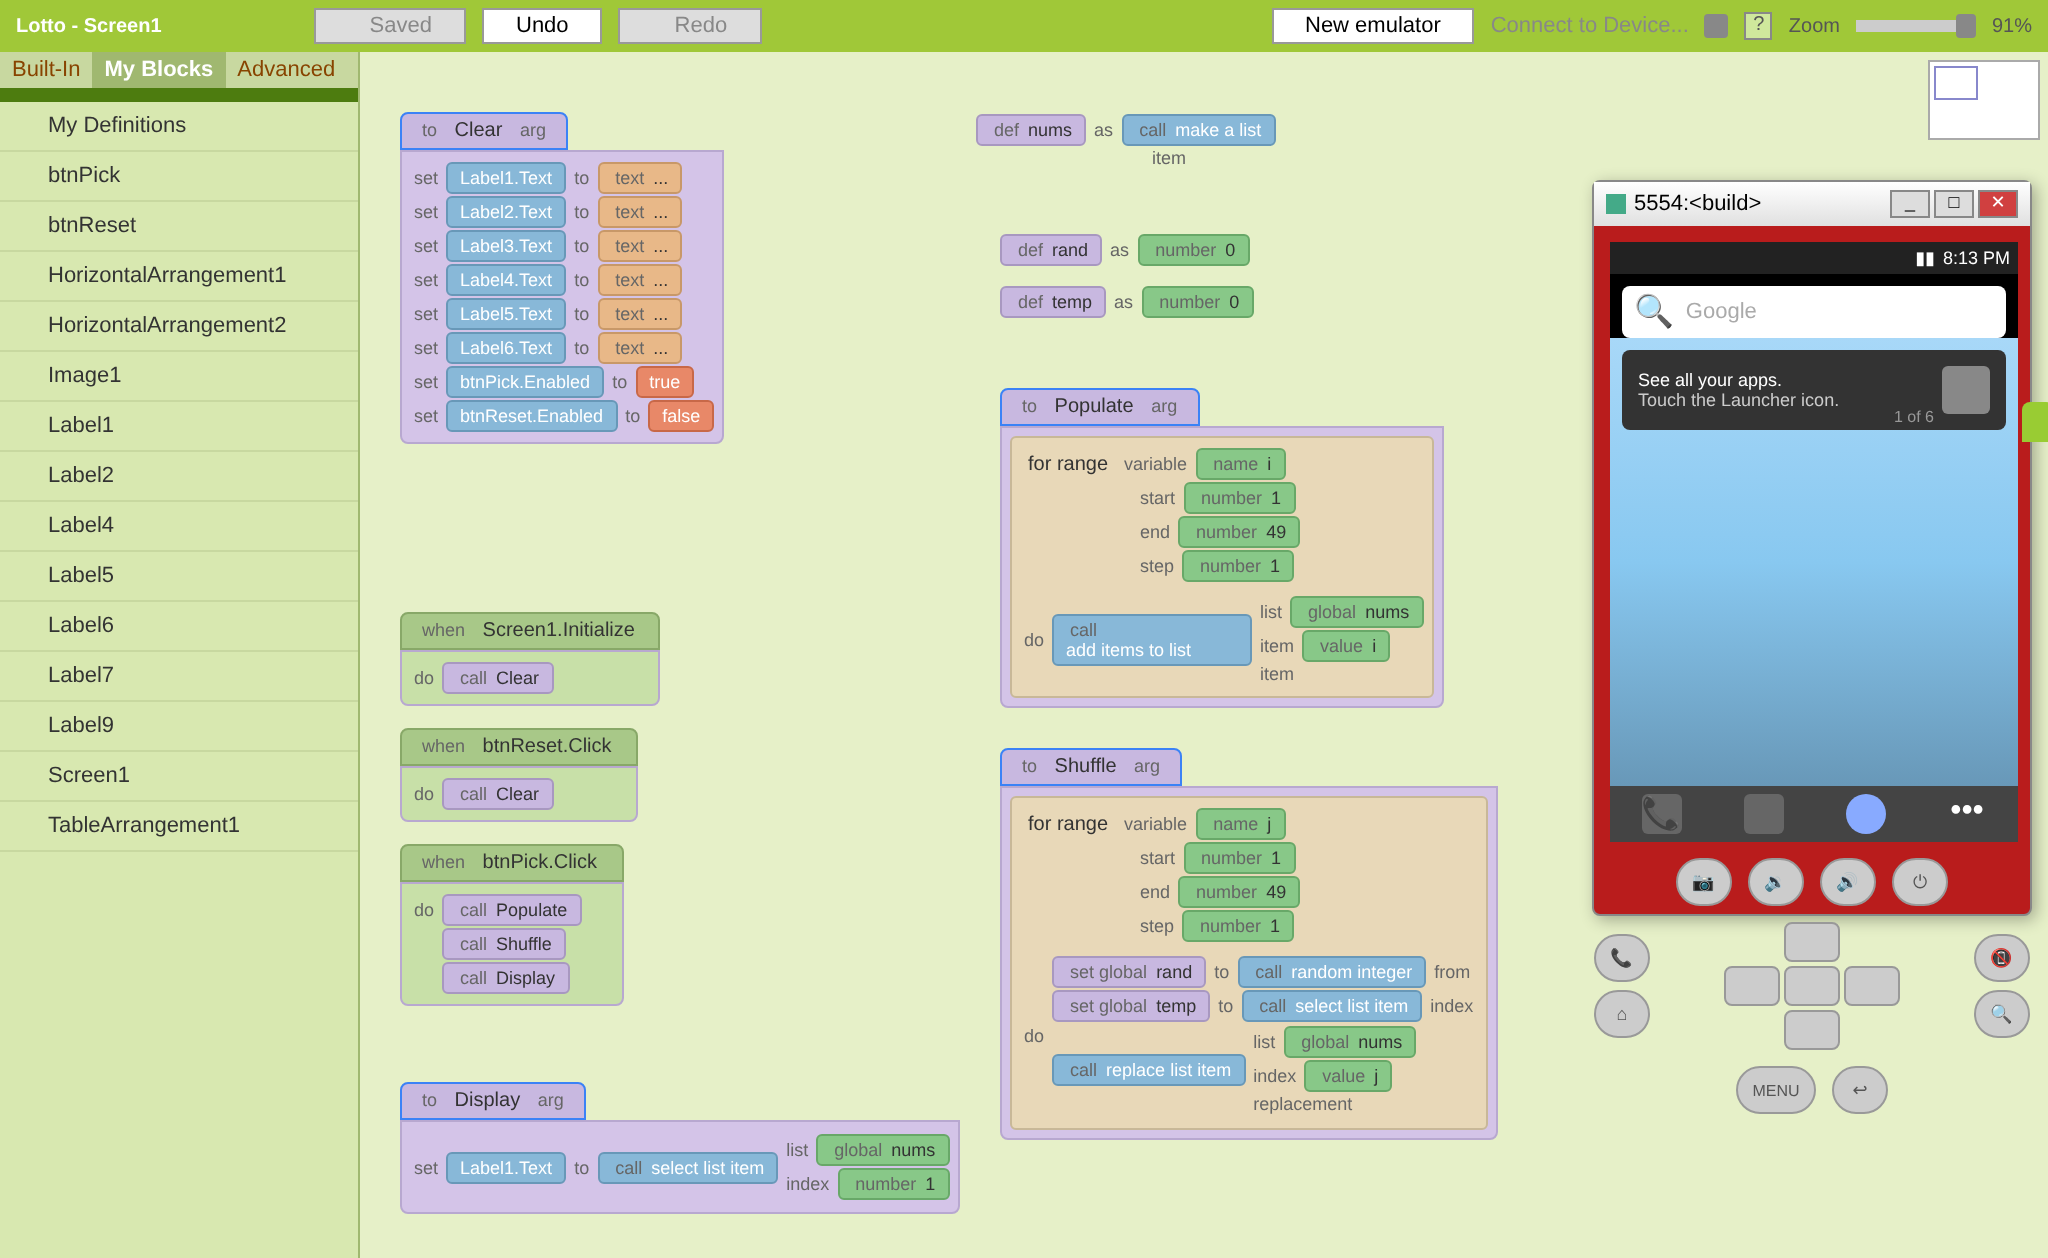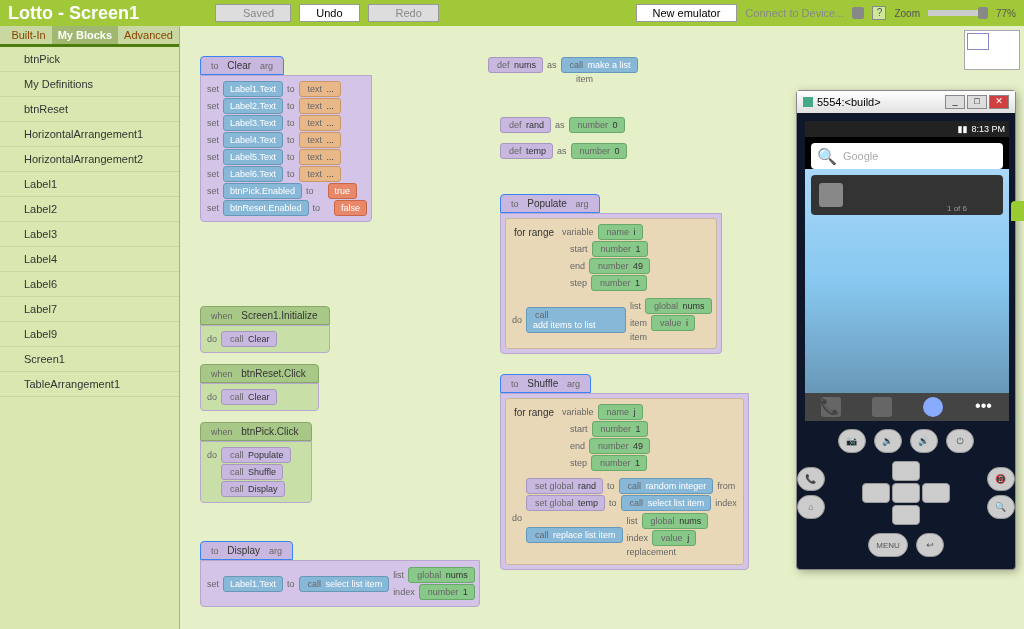--- a/index.html
+++ b/index.html
@@ -1,57 +1,57 @@
 <!DOCTYPE html>
 <html><head>
 <meta charset="utf-8">
 <style>
 * { margin: 0; padding: 0; box-sizing: border-box; font-family: Arial, sans-serif; }
 body { width: 1024px; height: 629px; overflow: hidden; background: #e6f0c8; position: relative; }
 
 .topbar { height: 26px; background: #a0c838; display: flex; align-items: center; padding: 0 8px; gap: 8px; }
-.title { color: #fff; font-size: 18px; font-weight: bold; }
+.title { color: #fff; font-size: 10px; font-weight: bold; }
 .btn { background: #fff; border: 1px solid #999; padding: 2px 16px; font-size: 11px; cursor: pointer; }
 .btn.disabled { background: #ddd; color: #888; padding-left: 27px; }
 .spacer { flex: 1; }
 .device-label { font-size: 11px; color: #888; }
 .zoom-label { font-size: 10px; color: #555; }
 .slider { width: 60px; height: 6px; background: #ccc; position: relative; }
 .slider-thumb { position: absolute; width: 10px; height: 12px; background: #888; top: -3px; right: 0; border-radius: 2px; }
 
 .main { display: flex; height: 603px; }
 .sidebar { width: 180px; background: #d8e8b0; border-right: 1px solid #a0b870; overflow-y: auto; }
-.tabs { display: flex; background: #c8d8a0; border-bottom: 3px solid #4d7c0f; justify-content: flex-end; }
+.tabs { display: flex; background: #c8d8a0; border-bottom: 7px solid #4d7c0f; }
 .tab { padding: 3px 6px; font-size: 11px; color: #884400; cursor: pointer; }
 .tab.active { background: #a0b870; color: #fff; font-weight: bold; }
 .side-item { padding: 6px 8px 6px 24px; font-size: 11px; color: #333; border-bottom: 1px solid #c8d8a0; cursor: pointer; }
 
 .canvas { flex: 1; background: #e6f0c8; position: relative; overflow: hidden; }
 
 .minimap { position: absolute; top: 4px; right: 4px; width: 56px; height: 40px; background: #fff; border: 1px solid #aaa; }
 .minimap::before { content:''; position:absolute; top:2px; left:2px; width:20px; height:15px; border:1px solid #88c; }
 
 
 .block { position: absolute; font-size: 10px; }
 .bhead { padding: 3px 8px; border-radius: 4px 4px 0 0; display: inline-block; min-width: 60px; color: #333; }
 .bbody { background: #d4c4e8; border: 1px solid #b8a8d0; padding: 4px; border-radius: 0 0 4px 4px; }
 .proc { background: #c8b8e0; border: 1px solid #3b82f6; }
 .event { background: #a8c888; border: 1px solid #88a868; }
 .row { display: flex; align-items: center; gap: 2px; margin: 1px 0; }
 .slot { background: #88b8d8; border: 1px solid #6898b8; padding: 2px 6px; border-radius: 3px; font-size: 9px; color: #fff; }
 .slot.green { background: #88c888; border-color: #68a868; color: #333; }
 .slot.orange { background: #e8b888; border-color: #c89868; color: #333; }
-.slot.red { background: #e88868; border-color: #c86848; color: #fff; margin-left: 10px; }
+.slot.red { background: #e88868; border-color: #c86848; color: #fff; }
 .slot.tan { background: #e8d8b8; border-color: #c8b898; color: #333; }
 .slot.purple { background: #c8b8e0; border-color: #a898c0; color: #333; }
 .tag { font-size: 9px; color: #666; padding: 0 2px; }
 .lbl { font-size: 10px; color: #333; padding: 0 4px; }
 
 
-.emu { position: absolute; top: 90px; right: 8px; width: 220px; height: 480px; background: #0f172a; border: 1px solid #888; border-radius: 4px; box-shadow: 2px 2px 8px rgba(0,0,0,0.3); }
+.emu { position: absolute; top: 90px; right: 8px; width: 220px; height: 368px; background: #b91c1c; border: 1px solid #888; border-radius: 4px; box-shadow: 2px 2px 8px rgba(0,0,0,0.3); }
 .emu-title { height: 22px; background: linear-gradient(#fff,#e0e0e0); display: flex; align-items: center; padding: 0 6px; font-size: 11px; }
 .emu-ctrls { display: flex; gap: 2px; margin-left: auto; }
 .emu-ctrl { width: 20px; height: 14px; background: #ddd; border: 1px solid #888; font-size: 9px; text-align: center; cursor: pointer; }
 .emu-ctrl.close { background: #d04040; color: #fff; }
 .screen { margin: 8px; width: 204px; height: 300px; background: #000; position: relative; }
 .statusbar { height: 16px; background: #222; color: #fff; font-size: 9px; display: flex; align-items: center; padding: 0 4px; justify-content: flex-end; gap: 4px; }
 .search { margin: 6px; height: 26px; background: #fff; border-radius: 4px; display: flex; align-items: center; padding: 0 6px; gap: 6px; }
 .hint { margin: 6px; background: #333; color: #ccc; padding: 8px; font-size: 9px; border-radius: 4px; display: flex; align-items: center; gap: 8px; }
 .wallpaper { position: absolute; top: 48px; left: 0; right: 0; bottom: 28px; background: linear-gradient(180deg,#a8d8f8 0%,#88c8f0 50%,#6898b8 100%); }
 .dock { position: absolute; bottom: 0; left: 0; right: 0; height: 28px; background: #444; display: flex; justify-content: space-around; align-items: center; }
@@ -72,40 +72,41 @@
   <button class="btn disabled">Redo</button>
   <div class="spacer"></div>
   <button class="btn">New emulator</button>
   <span class="device-label">Connect to Device...</span>
   <span style="width:12px;height:12px;background:#888;border-radius:2px;display:inline-block"></span>
   <span style="width:14px;height:14px;border:1px solid #888;background:#cfe89c;font-size:10px;text-align:center;color:#555">?</span>
   <span class="zoom-label">Zoom</span>
   <div class="slider">
       <div class="slider-thumb"></div>
     </div>
-  <span class="zoom-label">77%</span>
+  <span class="zoom-label">91%</span>
 </div>
 
 <div class="main">
   <div class="sidebar">
     <div class="tabs">
       <div class="tab">Built-In</div>
       <div class="tab active">My Blocks</div>
       <div class="tab">Advanced</div>
     </div>
     <div id="side-items">
+        <div class="side-item">My Definitions</div>
         <div class="side-item">btnPick</div>
-        <div class="side-item">My Definitions</div>
         <div class="side-item">btnReset</div>
         <div class="side-item">HorizontalArrangement1</div>
         <div class="side-item">HorizontalArrangement2</div>
+        <div class="side-item">Image1</div>
         <div class="side-item">Label1</div>
         <div class="side-item">Label2</div>
-        <div class="side-item">Label3</div>
         <div class="side-item">Label4</div>
+        <div class="side-item">Label5</div>
         <div class="side-item">Label6</div>
         <div class="side-item">Label7</div>
         <div class="side-item">Label9</div>
         <div class="side-item">Screen1</div>
         <div class="side-item">TableArrangement1</div>
       </div>
   </div>
 
   <div class="canvas">
 
@@ -367,20 +368,24 @@
     <div class="statusbar">
       <span>▮▮</span>
       <span>8:13 PM</span>
     </div>
     <div class="wallpaper"></div>
     <div class="search" style="position:relative;z-index:2">
       <span style="color:#88a">🔍</span>
       <span style="color:#aaa;font-size:11px">Google</span>
     </div>
     <div class="hint" style="position:relative;z-index:2">
+      <div style="flex:1">
+        <div style="color:#fff">See all your apps.</div>
+        <div>Touch the Launcher icon.</div>
+      </div>
       <div style="width:24px;height:24px;background:#888;border-radius:3px"></div>
       <div style="position:absolute;bottom:2px;right:36px;font-size:8px;color:#999">1 of 6</div>
     </div>
     <div style="position:absolute;right:-18px;top:80px;width:16px;height:20px;background:#9c3;border-radius:4px 4px 0 0;z-index:3"></div>
     <div class="dock">
       <div class="dock-item" style="color:#fff;text-align:center">📞</div>
       <div class="dock-item"></div>
       <div class="dock-item" style="background:#8af;border-radius:50%"></div>
       <div class="dock-item" style="color:#fff;text-align:center;background:transparent">•••</div>
     </div>

